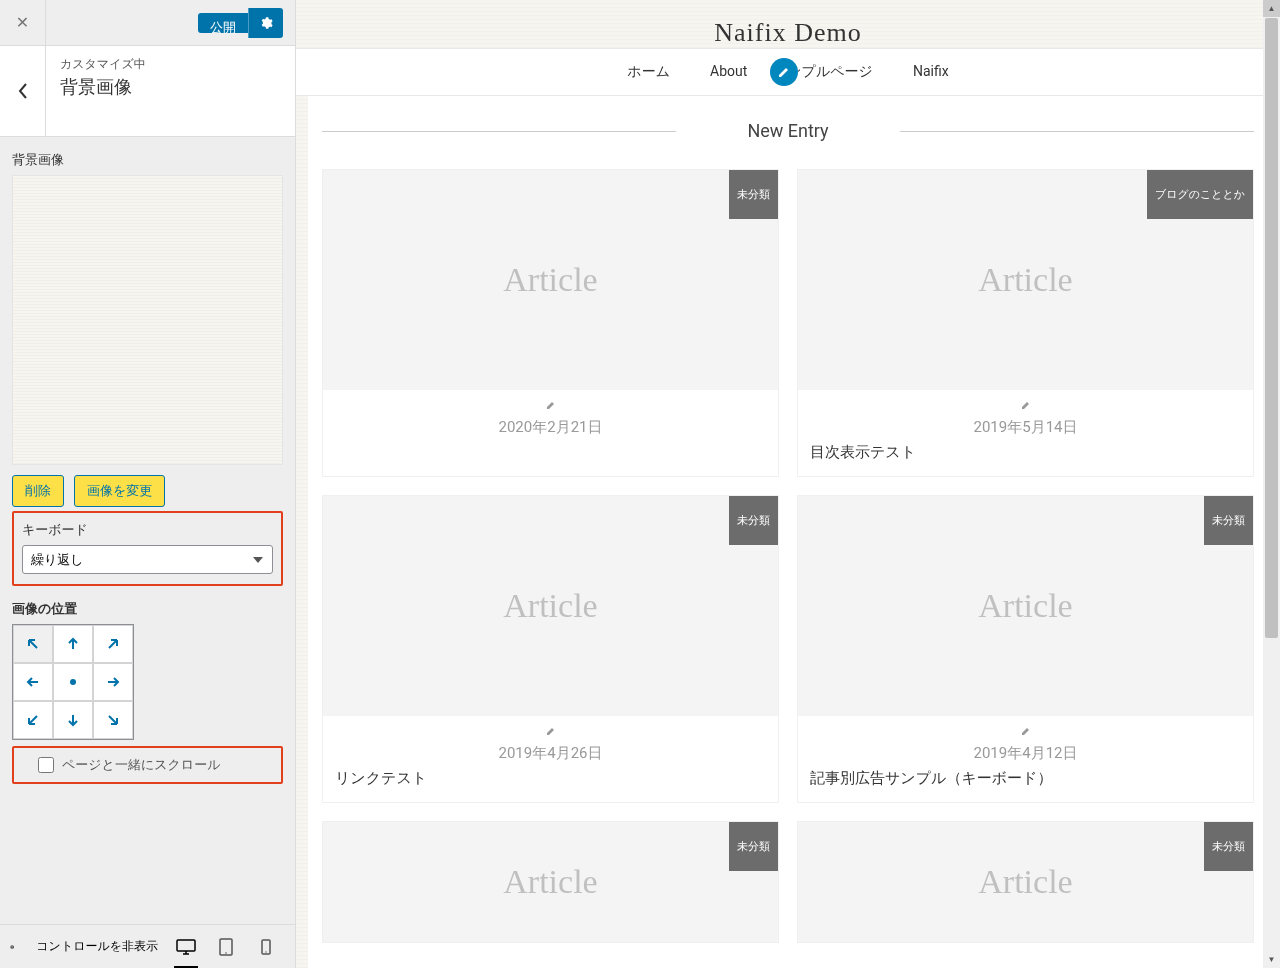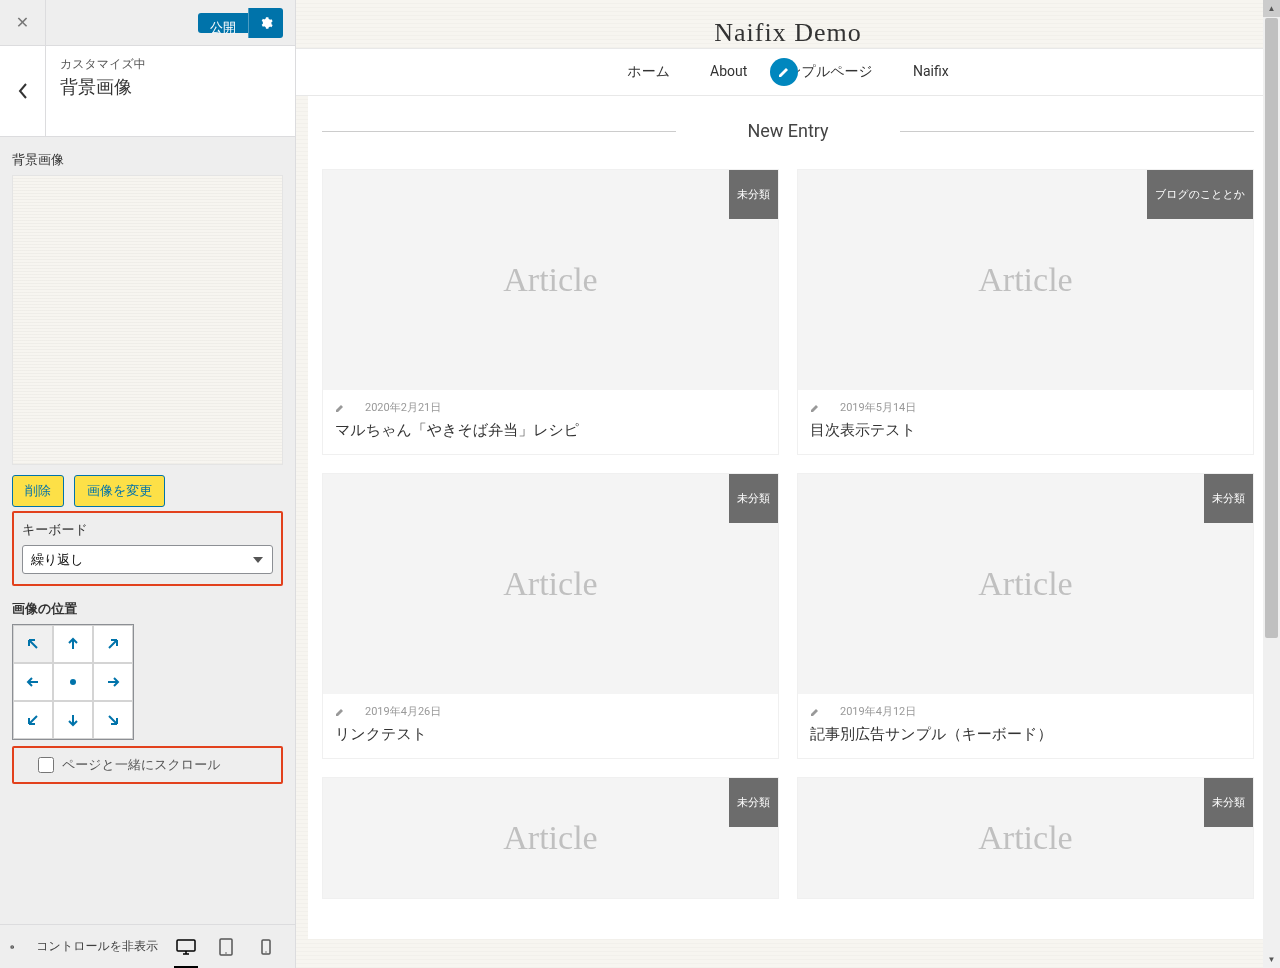--- a/index.html
+++ b/index.html
@@ -229,21 +229,21 @@
       display: flex;
       align-items: center;
       padding: 0 10px;
       gap: 8px;
     }
     .hide-controls {
       display: flex;
       align-items: center;
       gap: 22px;
       font-size: 12px;
-      color: #404040;
+      color: #000000;
       cursor: pointer;
       overflow: hidden;
       white-space: nowrap;
       flex: 1;
       justify-content: space-between;
     }
     .device-icons {
       display: flex;
       gap: 0;
     }
@@ -379,25 +379,26 @@
       right: 0;
       background: #6c6c6c;
       color: #fff;
       font-size: 11px;
       padding: 17px 8px;
     }
     .card-meta {
       padding: 10px 12px 14px;
     }
     .card-date {
-      font-size: 11px;
+      font-size: 15px;
       color: #999;
       display: flex;
       align-items: center;
-      gap: 20px;
+      gap: 8px;
+      flex-direction: column;
     }
     .card-title {
       font-size: 15px;
       color: #333;
       margin-top: 6px;
       font-weight: 500;
     }
 
     
     .scroll-track {
@@ -605,21 +606,20 @@
         <div class="card">
           <div class="card-tag">未分類</div>
           <div class="card-thumb">Article</div>
           <div class="card-meta">
             <div class="card-date">
               <svg width="10" height="10" viewBox="0 0 10 10" fill="#999">
                 <path d="M1 7l5-5 2 2-5 5H1V7z"></path>
               </svg>
               <span>2020年2月21日</span>
             </div>
-            <div class="card-title">マルちゃん「やきそば弁当」レシピ</div>
           </div>
         </div>
         <div class="card">
           <div class="card-tag">ブログのこととか</div>
           <div class="card-thumb">Article</div>
           <div class="card-meta">
             <div class="card-date">
               <svg width="10" height="10" viewBox="0 0 10 10" fill="#999">
                 <path d="M1 7l5-5 2 2-5 5H1V7z"></path>
               </svg>

